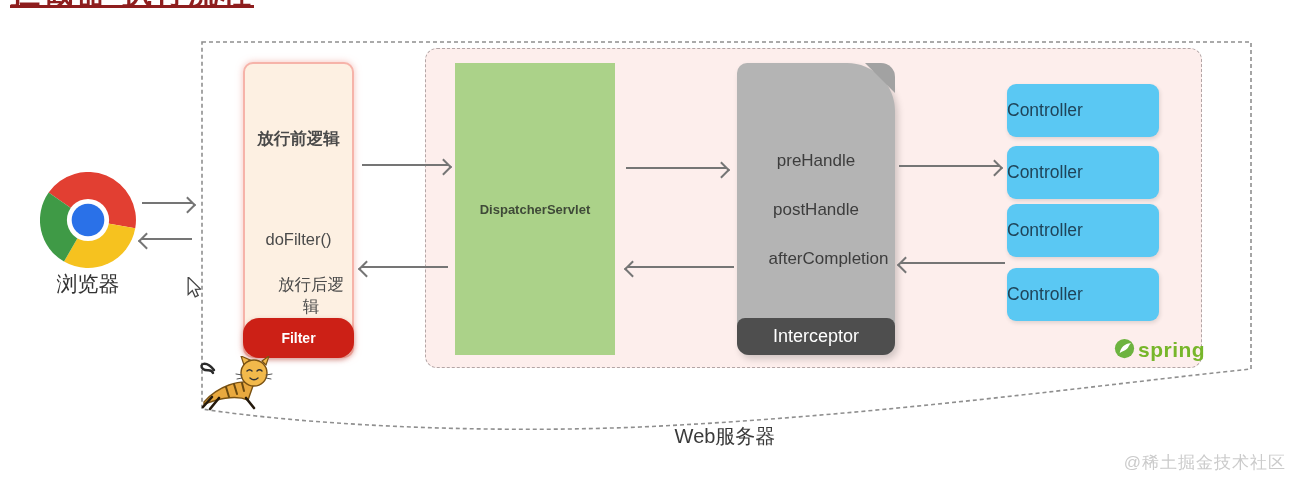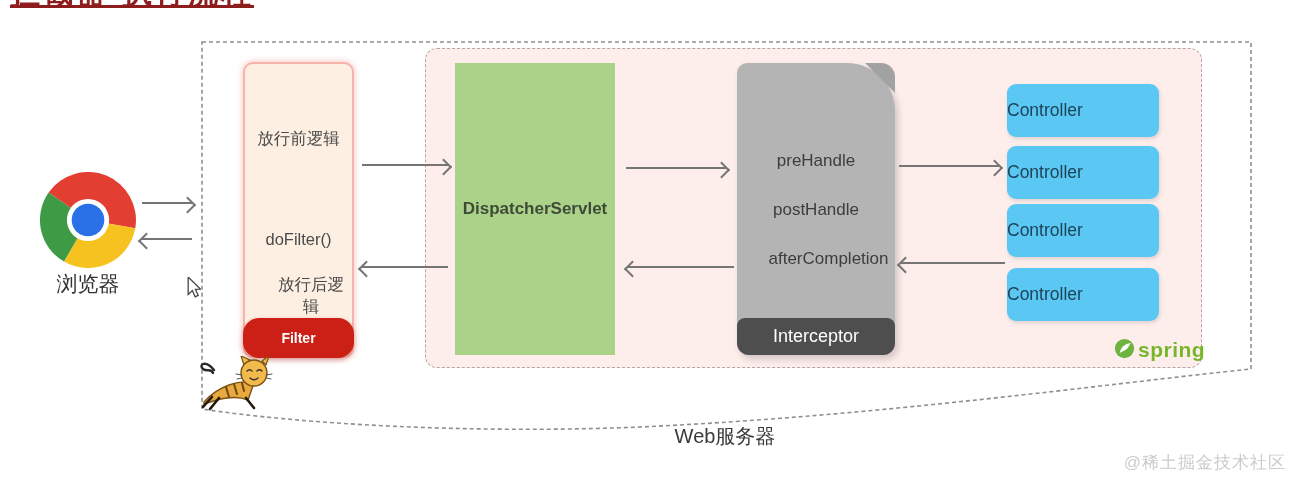--- a/index.html
+++ b/index.html
@@ -15,30 +15,30 @@
     background:#fdeeec;border:1.6px dashed #b3a6a6;border-radius:12px;box-sizing:border-box;}
 
   .chrome-wrap{position:absolute;left:40px;top:172px;width:96px;height:96px;}
   .browser-label{position:absolute;left:28px;top:270px;width:120px;text-align:center;
     font-size:21px;color:#333;}
 
   .filter-box{position:absolute;left:243px;top:62px;width:111px;height:296px;
     background:#fdf0e2;border:2px solid #f6b3a9;border-radius:10px;box-sizing:border-box;
     box-shadow:0 0 7px rgba(236,142,132,.55);}
   .filter-step{position:absolute;left:0;right:0;text-align:center;font-size:16.5px;color:#4a4a4a;}
-  .filter-step.s0{top:64px;}
+  .filter-step.s0{top:64px;font-weight:bold;}
   .filter-step.s1{top:138px;margin-top:28px;}
   .filter-step.s2{top:210px;padding-left:25px;}
   .filter-badge{position:absolute;left:-2px;right:-2px;bottom:-2px;height:40px;line-height:40px;
     background:#cc2016;color:#fff;font-size:14px;font-weight:bold;text-align:center;
     border-radius:16px;box-shadow:0 2px 5px rgba(150,30,20,.35);}
 
   .dispatcher-box{position:absolute;left:455px;top:63px;width:160px;height:292px;
     background:#abd289;display:flex;align-items:center;justify-content:center;
-    font-size:17px;font-weight:bold;color:#3f4a38;}
+    font-size:13px;font-weight:bold;color:#3f4a38;}
 
   .interceptor-box{position:absolute;left:737px;top:63px;width:158px;height:292px;
     background:#b4b4b4;border-radius:10px 48px 12px 12px;
     box-shadow:3px 4px 7px rgba(0,0,0,.18);}
   .interceptor-box::before{content:"";position:absolute;top:0;right:0;width:30px;height:30px;
     background:#a2a2a2;clip-path:polygon(0 0,100% 0,100% 100%);border-top-right-radius:14px;}
   .int-method{position:absolute;left:0;right:0;text-align:center;font-size:17px;color:#3d3d3d;}
   .int-method.m0{top:88px;}
   .int-method.m1{top:137px;}
   .int-method.m2{top:186px;padding-left:25px;}

